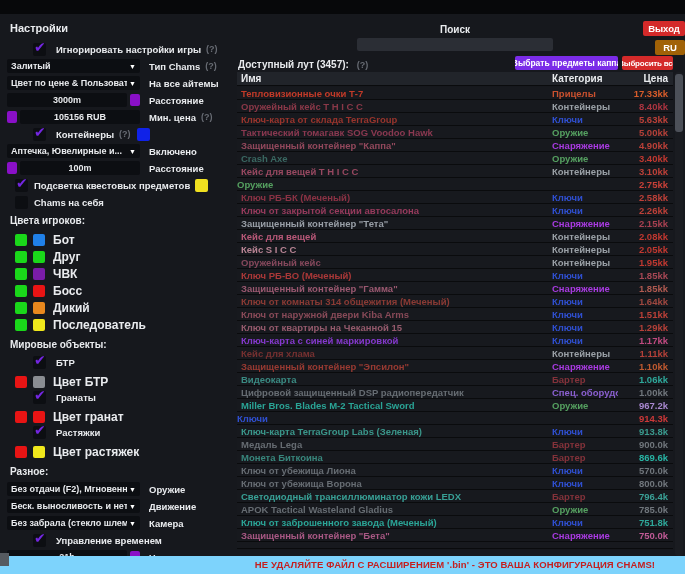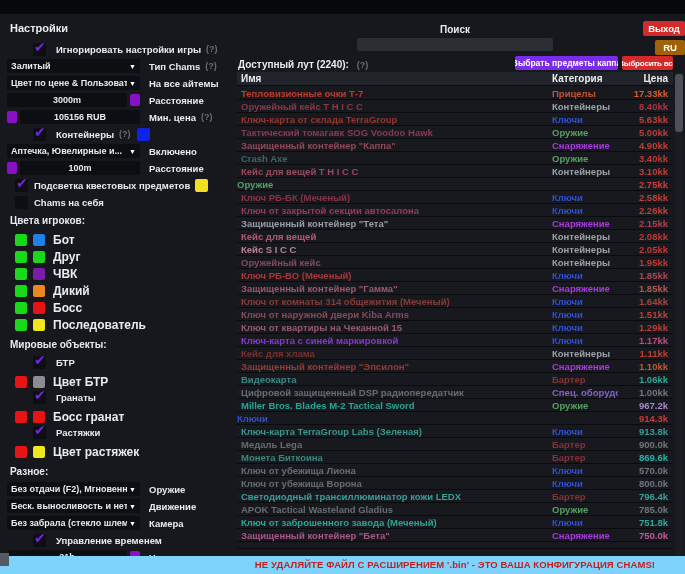--- a/index.html
+++ b/index.html
@@ -185,27 +185,27 @@
         <span class="chip2" style="background: rgb(26, 216, 26);"></span>
         <span class="s-lbl">Друг</span>
       </div>
       <div class="pc-row">
         <span class="chip2" style="background: rgb(26, 216, 26);"></span>
         <span class="chip2" style="background: rgb(122, 28, 168);"></span>
         <span class="s-lbl">ЧВК</span>
       </div>
       <div class="pc-row">
         <span class="chip2" style="background: rgb(26, 216, 26);"></span>
+        <span class="chip2" style="background: rgb(232, 20, 20);"></span>
+        <span class="s-lbl">Босс</span>
+      </div>
+      <div class="pc-row">
+        <span class="chip2" style="background: rgb(26, 216, 26);"></span>
         <span class="chip2" style="background: rgb(232, 136, 30);"></span>
         <span class="s-lbl">Дикий</span>
-      </div>
-      <div class="pc-row">
-        <span class="chip2" style="background: rgb(26, 216, 26);"></span>
-        <span class="chip2" style="background: rgb(232, 20, 20);"></span>
-        <span class="s-lbl">Босс</span>
       </div>
       <div class="pc-row">
         <span class="chip2" style="background: rgb(26, 216, 26);"></span>
         <span class="chip2" style="background: rgb(240, 232, 28);"></span>
         <span class="s-lbl">Последователь</span>
       </div>
     </div>
 
   <div class="s-sec">Мировые объекты:</div>
   <div id="world-objects">
@@ -222,21 +222,21 @@
       </div>
       <div class="s-row s-check pc-h" style="height: 14px; margin-bottom: 4px;">
         <span class="cb checked">
           <span class="ck">✔</span>
         </span>
         <span class="s-lbl">Гранаты</span>
       </div>
       <div class="pc-row">
         <span class="chip2" style="background: rgb(232, 20, 20);"></span>
         <span class="chip2" style="background: rgb(232, 20, 20);"></span>
-        <span class="s-lbl">Босс гранат</span>
+        <span class="s-lbl">Цвет гранат</span>
       </div>
       <div class="s-row s-check pc-h" style="height: 14px; margin-bottom: 4px;">
         <span class="cb checked">
           <span class="ck">✔</span>
         </span>
         <span class="s-lbl">Растяжки</span>
       </div>
       <div class="pc-row">
         <span class="chip2" style="background: rgb(232, 20, 20);"></span>
         <span class="chip2" style="background: rgb(240, 232, 28);"></span>
@@ -293,21 +293,21 @@
   </div>
 </aside>
 
 <div class="search-label">Поиск</div>
 <input class="search-input" value="" style="">
 
 <div class="btn btn-exit">Выход</div>
 <div class="btn btn-lang">RU</div>
 
 <div class="loot-label">
-  <span>Доступный лут (2240):</span>
+  <span>Доступный лут (3457):</span>
   <span class="hint">(?)</span>
 </div>
 <div class="btn btn-kappa">Выбрать предметы каппа</div>
 <div class="btn btn-discard">Выбросить все</div>
 
 <div class="t-head">
   <span class="t-name">Имя</span>
   <span class="t-cat">Категория</span>
   <span class="t-price">Цена</span>
 </div>

